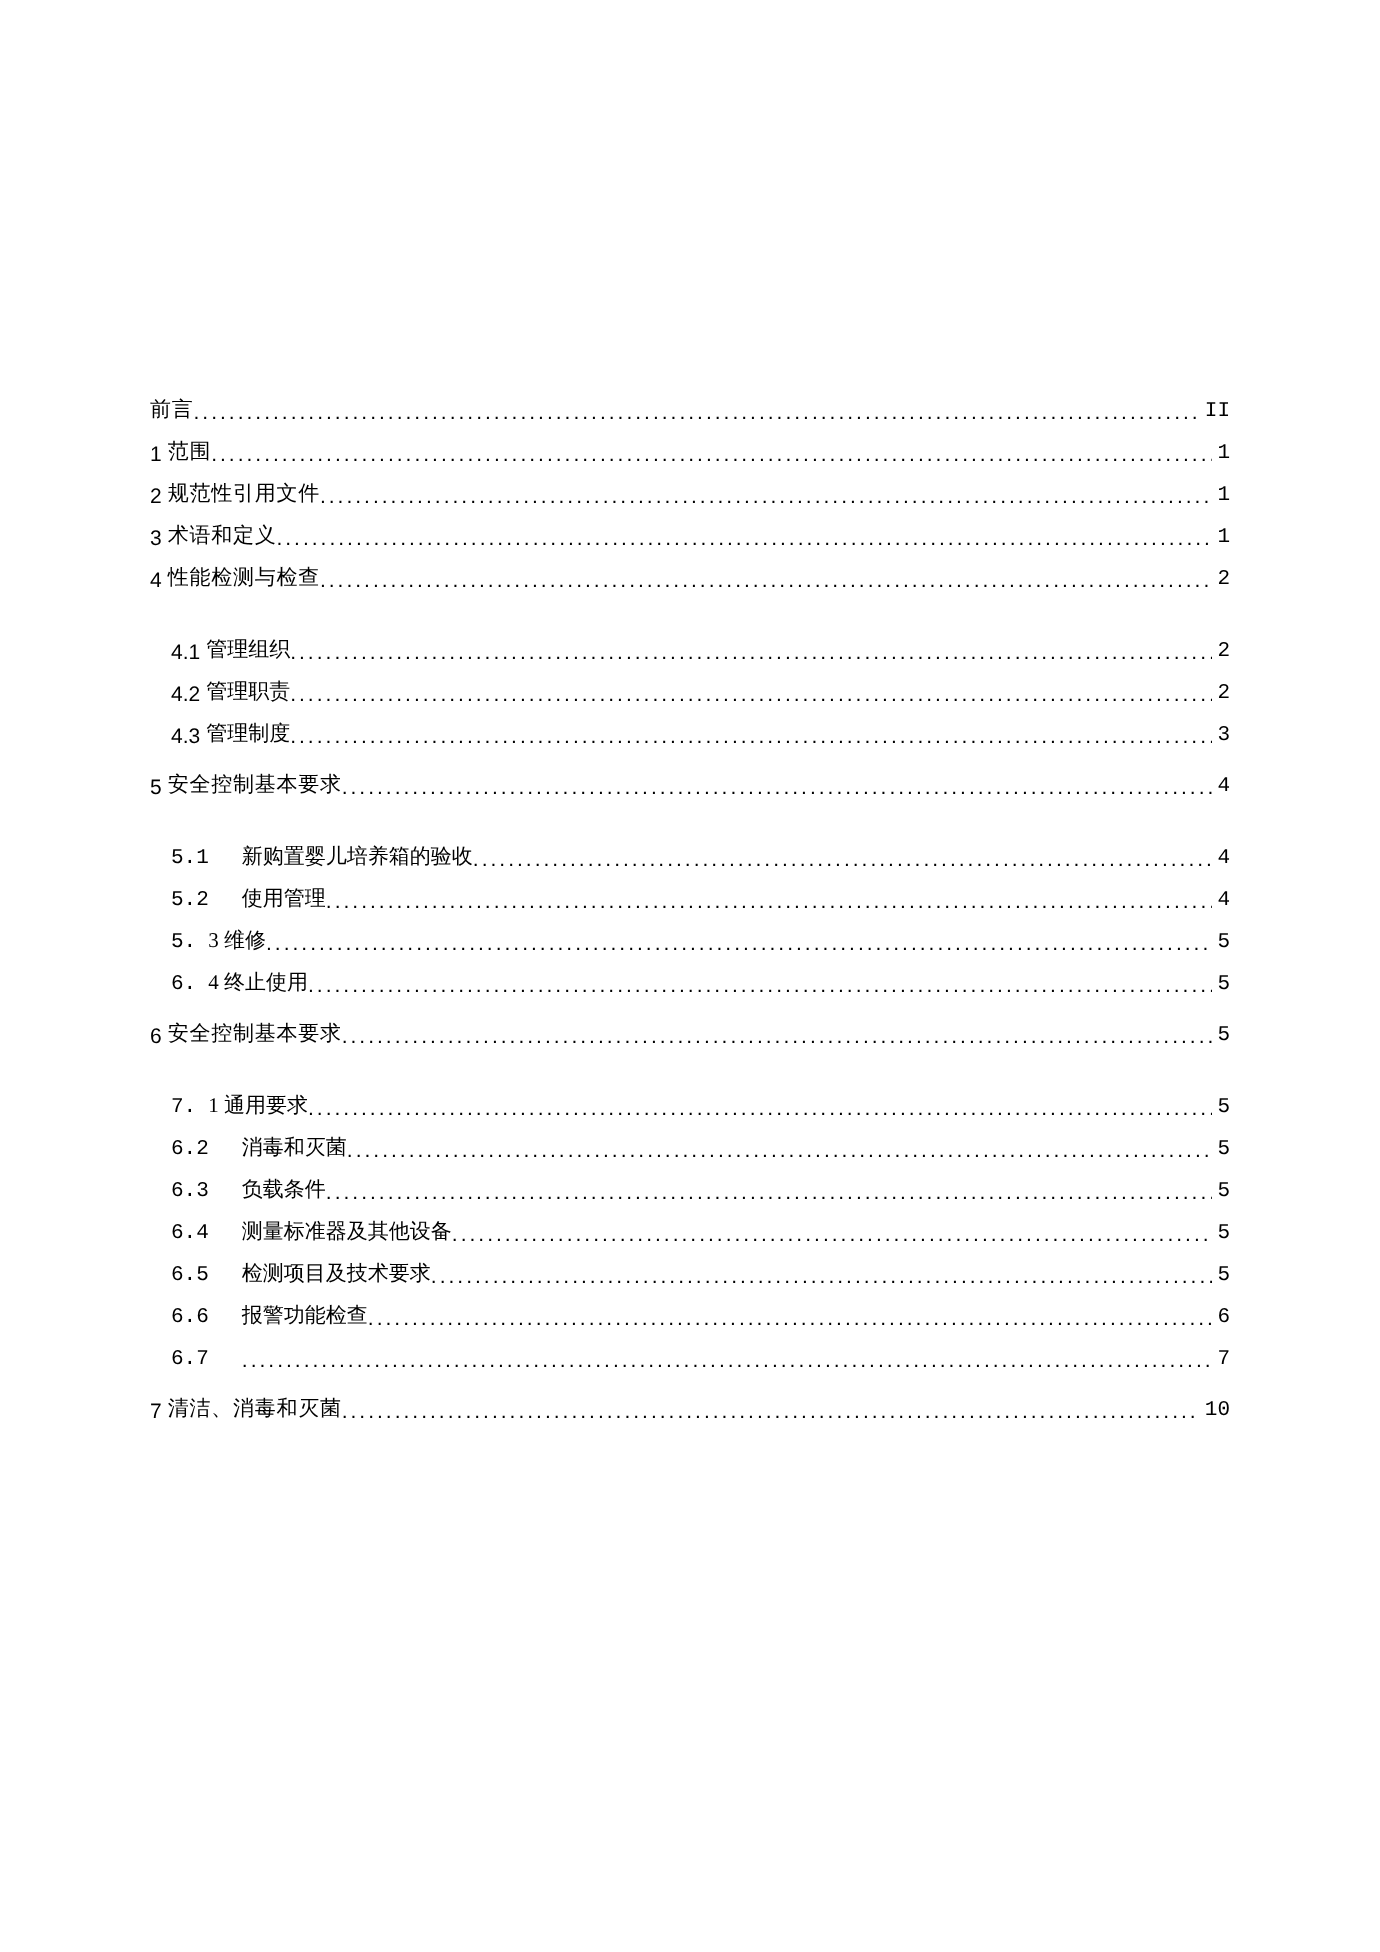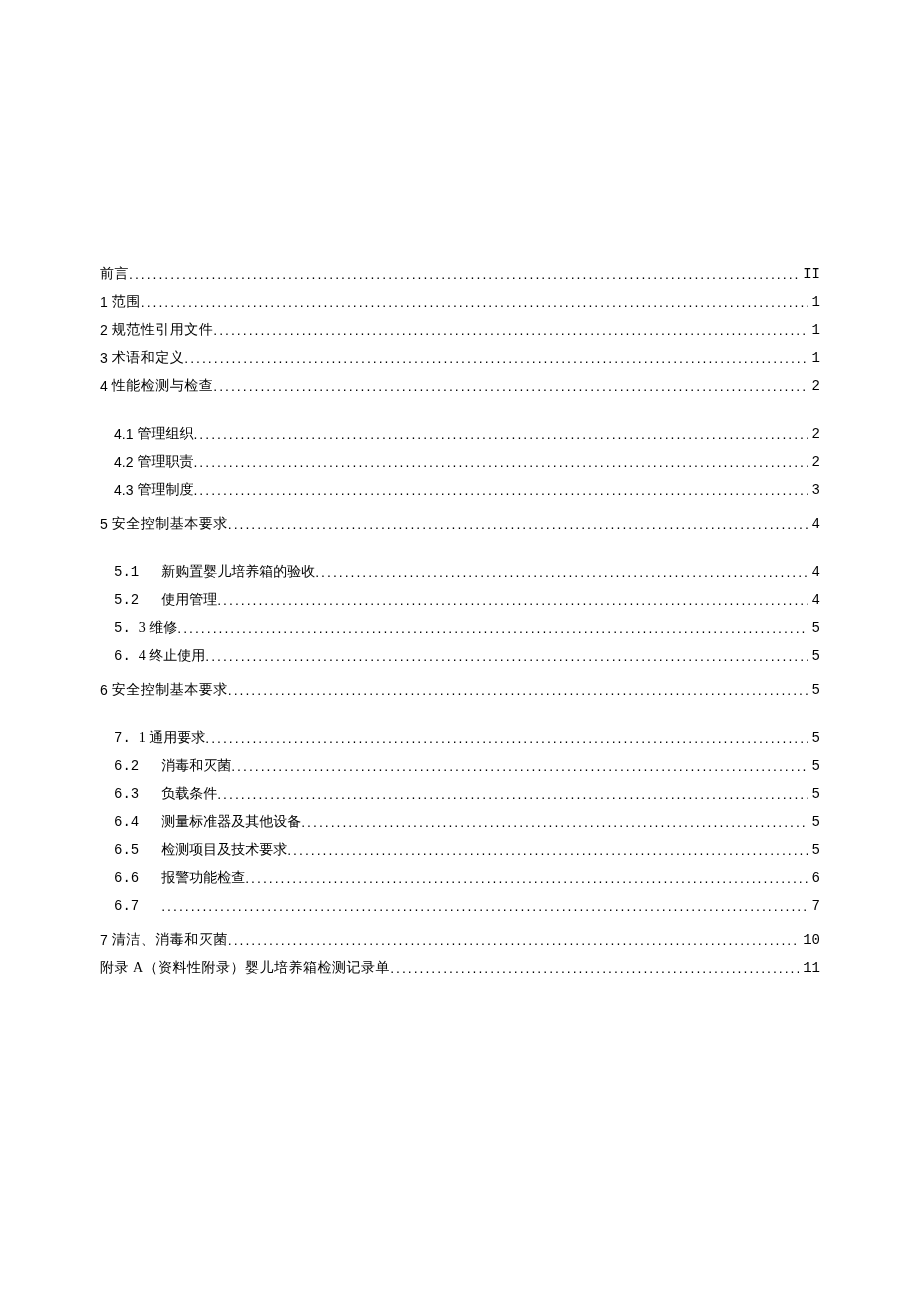--- a/index.html
+++ b/index.html
@@ -180,19 +180,14 @@
     </div>
   </div>
 
   <div class="toc-row l1">
     <span class="num-top">7</span>
     <span class="label spaced">清洁、消毒和灭菌</span>
     <span class="leader"></span>
     <span class="page">10</span>
   </div>
 
-  <div class="toc-row l1">
-    <span class="label spaced">附录 A（资料性附录）婴儿培养箱检测记录单</span>
-    <span class="leader"></span>
-    <span class="page">11</span>
-  </div>
 
 </div>
 
 </body></html>

